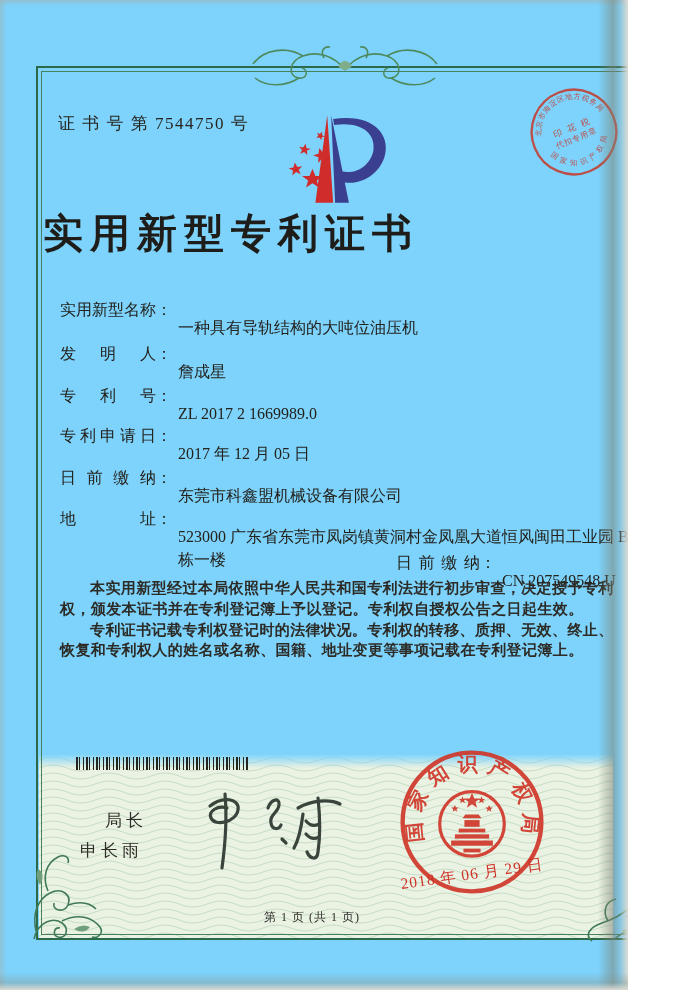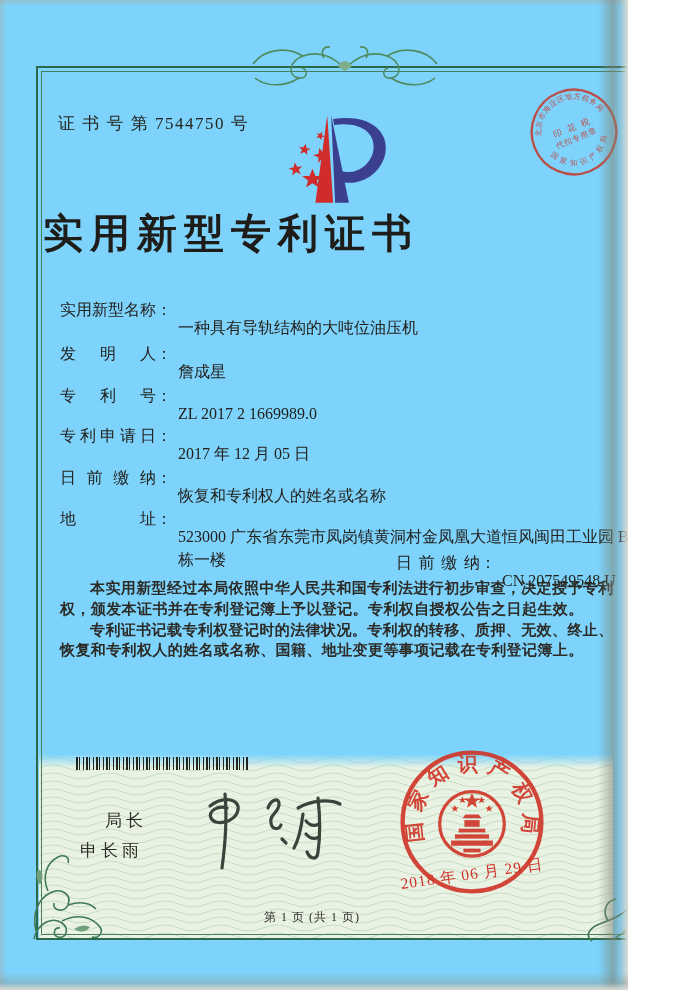--- a/index.html
+++ b/index.html
@@ -174,21 +174,21 @@
     <div class="frow" style="top:344px">
       <span class="flabel">发明人</span><span class="colon">：</span><span class="fvalue">詹成星</span>
     </div>
     <div class="frow" style="top:386px">
       <span class="flabel">专利号</span><span class="colon">：</span><span class="fvalue">ZL 2017 2 1669989.0</span>
     </div>
     <div class="frow" style="top:426px">
       <span class="flabel">专利申请日</span><span class="colon">：</span><span class="fvalue">2017 年 12 月 05 日</span>
     </div>
     <div class="frow" style="top:468px">
-      <span class="flabel">日前缴纳</span><span class="colon">：</span><span class="fvalue">恢复和专利权人的姓名或名称</span>
+      <span class="flabel">日前缴纳</span><span class="colon">：</span><span class="fvalue">东莞市科鑫盟机械设备有限公司</span>
     </div>
     <div class="frow" style="top:509px">
       <span class="flabel">地址</span><span class="colon">：</span><span class="fvalue" style="width:452px">523000 广东省东莞市凤岗镇黄洞村金凤凰大道恒风闽田工业园 B 栋一楼</span>
     </div>
     <div class="frow" style="top:553px;width:560px">
       <span class="grant-right">
         <span class="flabel-sm">日前缴纳</span><span class="colon">：</span><span class="fvalue">CN 207549548 U</span>
       </span>
     </div>
   </div>

